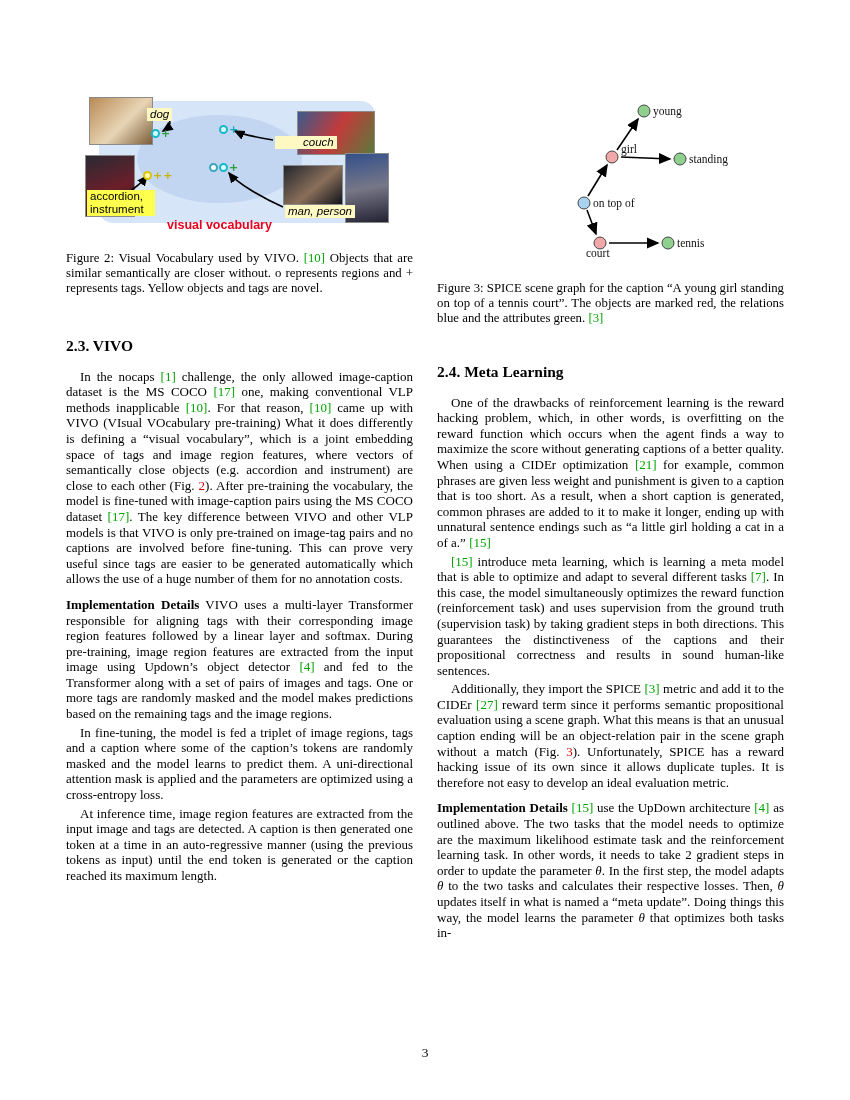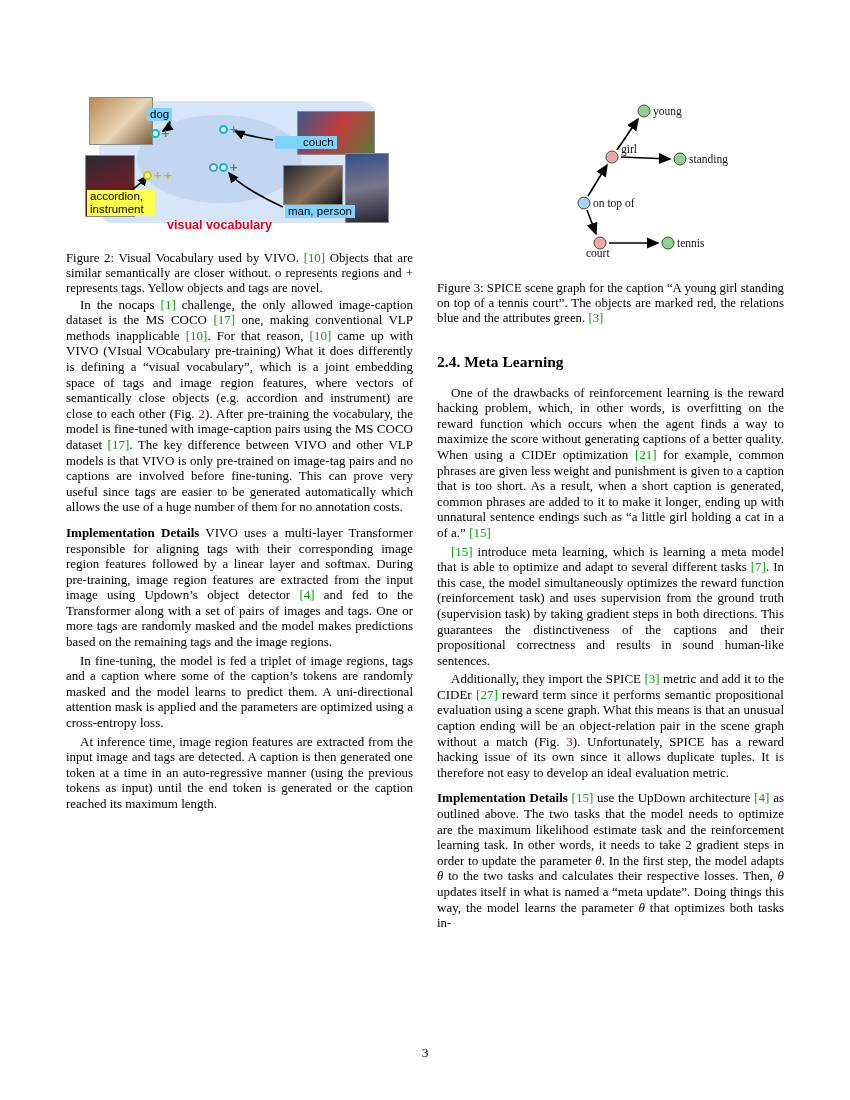--- a/index.html
+++ b/index.html
@@ -20,21 +20,21 @@
 
   .seg-cite   { color:#00a300; }
   .seg-figref { color:#cc0000; }
   .seg-bold   { font-weight:bold; }
   .seg-math   { font-style:italic; }
 
   .caption { font-size:12.8px; line-height:15.2px; text-align:justify; margin-top:14px; }
   .col-right .caption { }
 
   .section-h { font-size:15.5px; font-weight:bold; margin:40px 0 14px 0; }
-  .col-right .section-h { margin-top:26px; }
+  .col-right .section-h { margin-top:36px; }
 
   
   .fig2 { position:relative; width:305px; height:142px; margin-left:19px; }
   .f2-panel { position:absolute; left:14px; top:6px; width:276px; height:122px;
               background:#d6e5f8; border-radius:14px; }
   .f2-cloud { position:absolute; left:52px; top:20px; width:165px; height:88px;
               background:#c2d6f2; border-radius:50%; }
   .photo { position:absolute; border:1px solid #8a8a8a; }
   .ph-dog       { left:4px;   top:2px;  width:64px; height:48px;
                   background:linear-gradient(135deg,#b98a56 0%,#e8d5b5 55%,#7a5c38 100%); }
@@ -42,21 +42,21 @@
                   background:linear-gradient(120deg,#3b5a8c 0%,#c23b3b 50%,#5a7a3b 100%); }
   .ph-accordion { left:0px;   top:60px; width:50px; height:62px;
                   background:linear-gradient(160deg,#2a2a33 0%,#6b1f2a 55%,#1a1a22 100%); }
   .ph-man       { left:198px; top:70px; width:60px; height:40px;
                   background:linear-gradient(140deg,#23262e 0%,#8a6f5a 55%,#11131a 100%); }
   .ph-side      { left:260px; top:58px; width:44px; height:70px;
                   background:linear-gradient(170deg,#33508a 0%,#777788 50%,#222233 100%); }
   .f2-arrows { position:absolute; left:0; top:0; }
   .f2-label { position:absolute; font-family:"Liberation Sans", sans-serif;
               font-size:11.5px; line-height:1.15; padding:0 3px; color:#000; }
-  .f2-label.cyan   { background:#7dd3fc; }
+  .f2-label.cyan   { background:#fef9c3;font-style:italic; }
   .f2-label.yellow { background:#ffff4d; }
   .lb-dog   { left:62px;  top:13px; }
   .lb-couch { left:190px; top:41px;padding-left:28px; }
   .lb-acc   { left:2px;   top:95px; width:68px; }
   .lb-man   { left:200px; top:110px; }
   .f2-title { position:absolute; left:82px; top:123px;
               font-family:"Liberation Sans", sans-serif; font-weight:bold;
               font-size:12.5px; color:#e8001f; }
   .marker { position:absolute; display:flex; align-items:center; gap:1px; }
   .m1 { left:66px;  top:32px; }
@@ -131,20 +131,21 @@
 
       <span class="f2-label cyan lb-dog">dog</span>
       <span class="f2-label cyan lb-couch">couch</span>
       <span class="f2-label yellow lb-acc">accordion, instrument</span>
       <span class="f2-label cyan lb-man">man, person</span>
       <span class="f2-title">visual vocabulary</span>
     </figure>
 
     <p class="caption"><span>Figure 2: Visual Vocabulary used by VIVO. </span><span class="seg-cite">[10]</span><span> Objects that are similar semantically are closer without. o represents regions and + represents tags. Yellow objects and tags are novel.</span></p>
 
+    <h2 class="section-h">2.3. VIVO</h2>
 
     <p class="body-p indent first"><span>In the nocaps </span><span class="seg-cite">[1]</span><span> challenge, the only allowed image-caption dataset is the MS COCO </span><span class="seg-cite">[17]</span><span> one, making conventional VLP methods inapplicable </span><span class="seg-cite">[10]</span><span>. For that reason, </span><span class="seg-cite">[10]</span><span> came up with VIVO (VIsual VOcabulary pre-training) What it does differently is defining a “visual vocabulary”, which is a joint embedding space of tags and image region features, where vectors of semantically close objects (e.g. accordion and instrument) are close to each other (Fig. </span><span class="seg-figref">2</span><span>). After pre-training the vocabulary, the model is fine-tuned with image-caption pairs using the MS COCO dataset </span><span class="seg-cite">[17]</span><span>. The key difference between VIVO and other VLP models is that VIVO is only pre-trained on image-tag pairs and no captions are involved before fine-tuning. This can prove very useful since tags are easier to be generated automatically which allows the use of a huge number of them for no annotation costs.</span></p>
     <p class="body-p impl"><span class="seg-bold">Implementation Details</span><span> VIVO uses a multi-layer Transformer responsible for aligning tags with their corresponding image region features followed by a linear layer and softmax. During pre-training, image region features are extracted from the input image using Updown’s object detector </span><span class="seg-cite">[4]</span><span> and fed to the Transformer along with a set of pairs of images and tags. One or more tags are randomly masked and the model makes predictions based on the remaining tags and the image regions.</span></p>
     <p class="body-p indent"><span>In fine-tuning, the model is fed a triplet of image regions, tags and a caption where some of the caption’s tokens are randomly masked and the model learns to predict them. A uni-directional attention mask is applied and the parameters are optimized using a cross-entropy loss.</span></p>
     <p class="body-p indent"><span>At inference time, image region features are extracted from the input image and tags are detected. A caption is then generated one token at a time in an auto-regressive manner (using the previous tokens as input) until the end token is generated or the caption reached its maximum length.</span></p>
   </div>
 
   <div class="col col-right">
 
     <div class="fig3-wrap">

